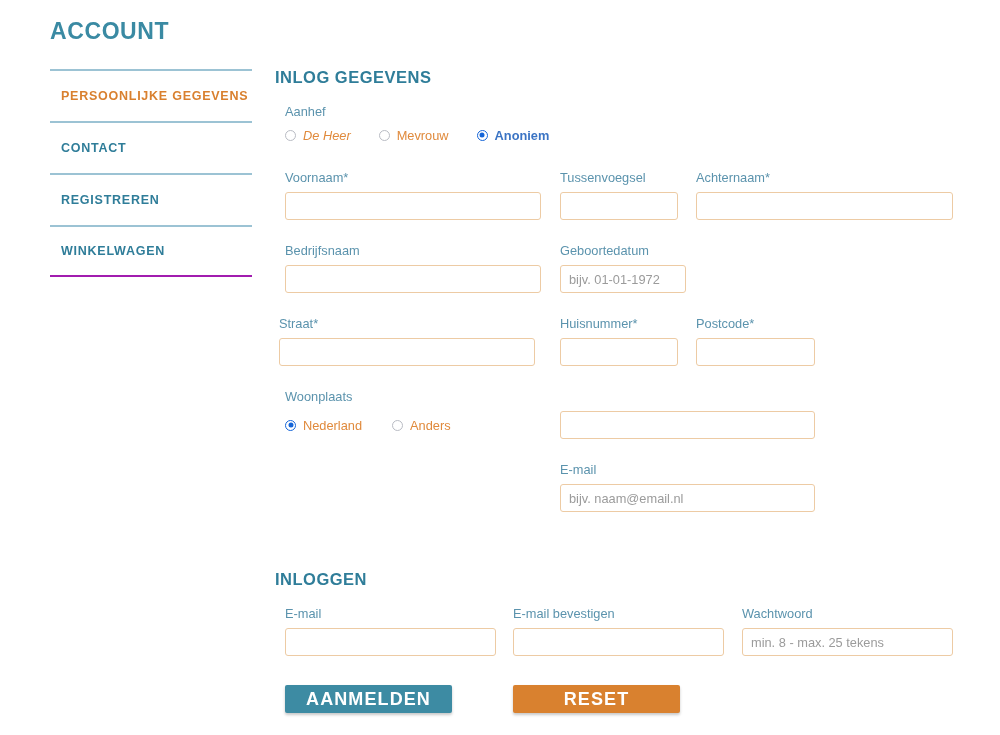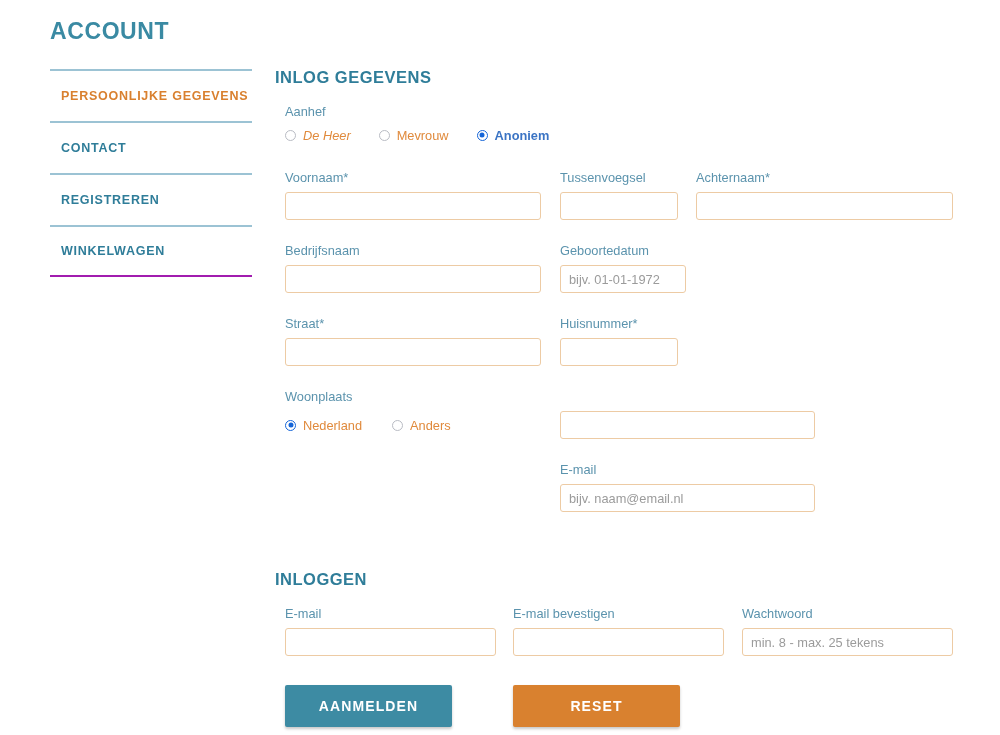--- a/index.html
+++ b/index.html
@@ -164,26 +164,26 @@
 
   
   .btn-row {
     position: relative;
     height: 34px;
     margin-top: 26px;
   }
   .btn {
     position: absolute;
     top: 0;
-    height: 42px;
+    height: 28px;
     border: none;
     border-radius: 2px;
     color: #ffffff;
     font-family: "Liberation Sans", sans-serif;
-    font-size: 14px;
+    font-size: 18px;
     font-weight: bold;
     letter-spacing: 1.1px;
     cursor: pointer;
     box-shadow: 0 2px 3px rgba(0,0,0,0.22);
   }
   .btn-primary { background: #3d8ba3; }
   .btn-secondary { background: #d9812f; }
 </style>
 </head>
 <body>
@@ -252,27 +252,31 @@
         <label class="field-label"><span>Bedrijfsnaam</span><span class="req"></span></label>
         <input class="input" style="width: 256px;" type="text" value="" placeholder="">
       </div>
       <div class="field" style="left:285px;">
         <label class="field-label"><span>Geboortedatum</span><span class="req"></span></label>
         <input class="input" style="width: 126px;" type="text" value="" placeholder="bijv. 01-01-1972">
       </div>
     </div>
 
     <div class="row" style="height:53px;">
-      <div class="field" style="left:10px;">
+      <div class="field" style="left:4px;">
         <label class="field-label"><span>Straat</span><span class="req">*</span></label>
         <input class="input" style="width: 256px;" type="text" value="" placeholder="">
       </div>
       <div class="field" style="left:285px;">
         <label class="field-label"><span>Huisnummer</span><span class="req">*</span></label>
         <input class="input" style="width: 118px;" type="text" value="" placeholder="">
+      </div>
+      <div class="field" style="left:421px;">
+        <label class="field-label"><span>Postcode</span><span class="req">*</span></label>
+        <input class="input" style="width: 119px;" type="text" value="" placeholder="">
       </div>
     </div>
 
     <div class="row" style="height:53px;">
       <div class="field" style="left:10px;">
         <span class="field-label">Woonplaats</span>
         <div class="radio-group" style="height:28px;">
           <label class="radio-opt" style="margin-right:30px;">
             <span class="radio-dot checked"></span>
             <span class="radio-text">Nederland</span>

